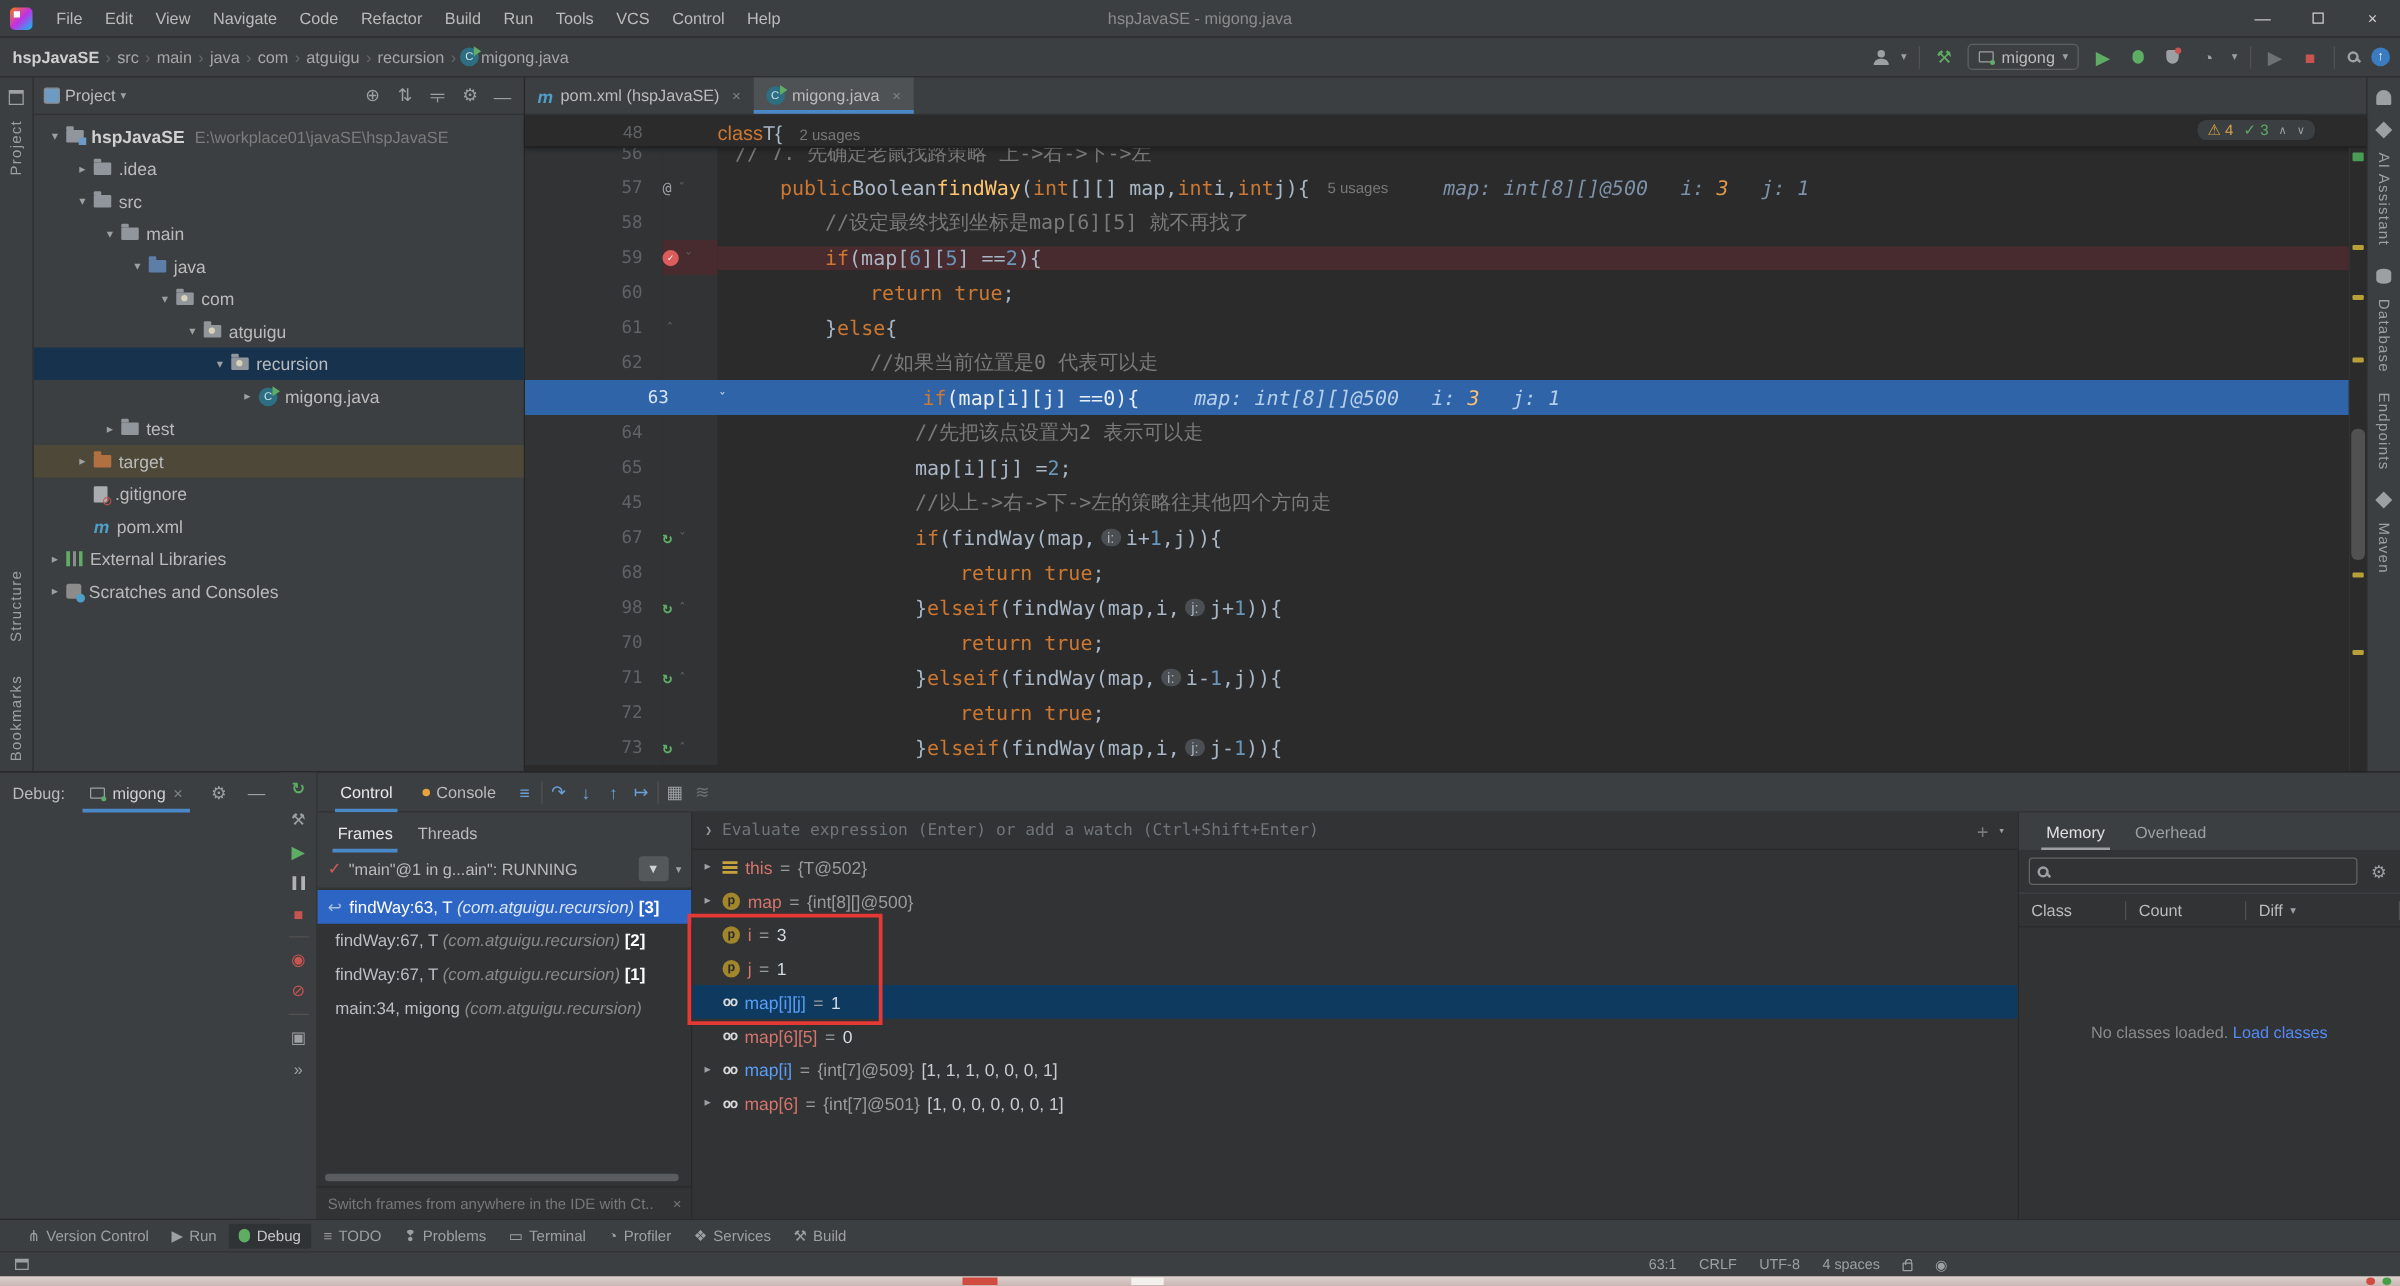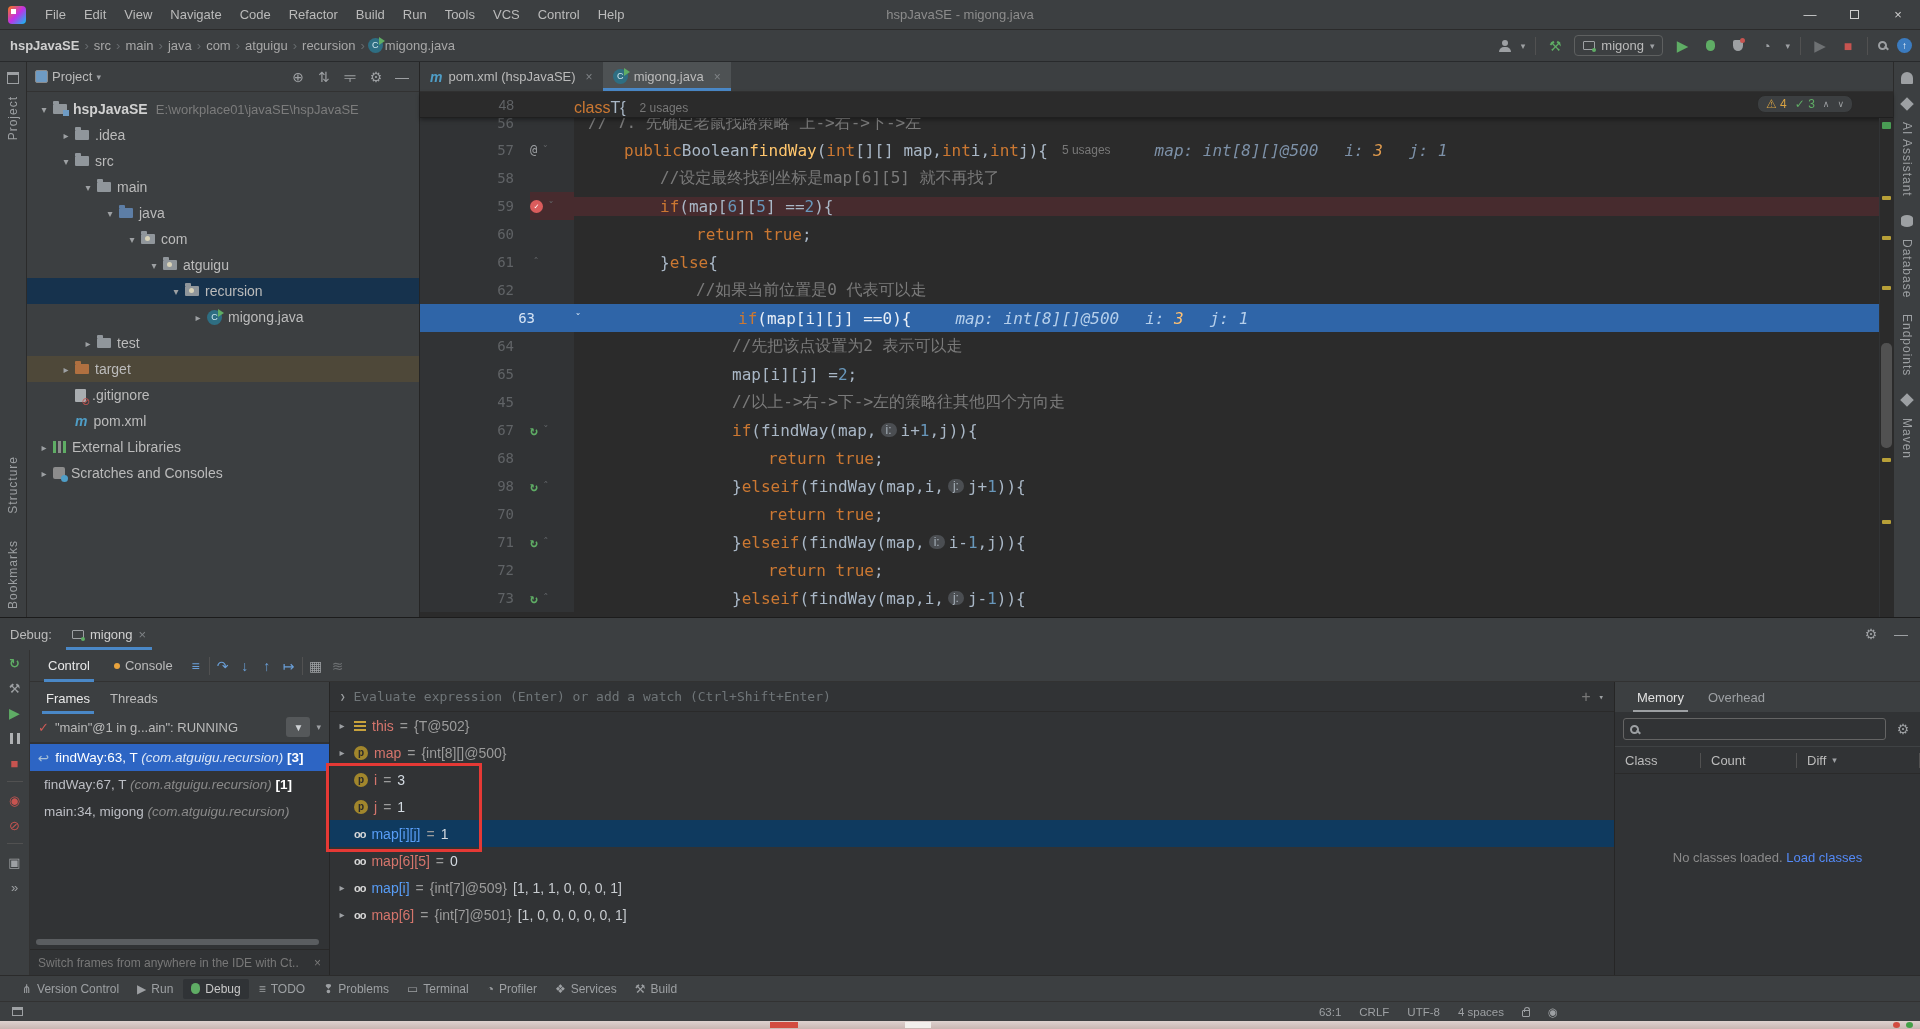--- a/index.html
+++ b/index.html
@@ -115,21 +115,21 @@
   .recico { color:#5fad65; font-weight:bold; font-size:13px; }
   .atico { color:#9da0a3; font-size:12px; }
   .fm { color:#606366; font-size:11px; width:12px; text-align:center; }
   .row-exec .fm { color:#cfe0f2; }
   .estripe { position:absolute; top:0; right:0; width:14px; bottom:0; background:#2b2b2b; border-left:1px solid #313335; z-index:4; }
   .emark { position:absolute; right:2px; width:9px; height:4px; border-radius:1px; background:#b8a038; }
   .emark.g { background:#499c54; height:7px; }
   .sthumb { position:absolute; right:1px; width:11px; border-radius:5px; background:rgba(170,170,170,.30); }
 
   
-  .debug { height:358px; background:#3c3f41; border-top:1px solid #1c1c1c; display:flex; flex-direction:column; }
+  .debug { height:358px; background:#3c3f41; border-top:1px solid #1c1c1c; display:flex; flex-direction:row; }
   .dbg-head { height:32px; display:flex; align-items:center; padding:0 10px; gap:14px; }
   .dbg-head .lbl { font-size:13px; color:#bbbbbb; }
   .dbg-tab { display:flex; align-items:center; gap:6px; height:32px; padding:0 6px; position:relative; font-size:13px; color:#d0d0d0; }
   .dbg-tab::after { content:""; position:absolute; left:0; right:0; bottom:0; height:3px; background:#4a88c7; }
   .dbg-head .ricons { margin-left:auto; display:flex; gap:12px; }
   .dbg-below { flex:1; display:flex; min-height:0; }
   .rail { width:30px; background:#3c3f41; border-right:1px solid #323232; display:flex; flex-direction:column; align-items:center; padding-top:4px; gap:7px; }
   .rail .ic { width:20px; height:18px; font-size:13px; }
   .rail .sep { width:16px; height:1px; background:#515151; margin:2px 0; }
   .pauseico { position:relative; width:10px; height:11px; }
@@ -710,20 +710,24 @@
               <span class="funnelbtn" data-interactable="true">▼</span>
               <span class="caret" data-interactable="false">▾</span>
             </div>
             <div class="flist" id="frames" data-interactable="false">
                 <div class="frow sel" data-interactable="true">
                   <span class="rarw" data-interactable="false">↩</span>
                   <span data-interactable="false"><span data-interactable="false">findWay:63, T </span><span class="pkg" data-interactable="false">(com.atguigu.recursion)</span><span class="badge" data-interactable="false"> [3]</span></span>
                 </div>
                 <div class="frow" data-interactable="true">
                   <span class="rarw" data-interactable="false"> </span>
+                  <span data-interactable="false"><span data-interactable="false">findWay:67, T </span><span class="pkg" data-interactable="false">(com.atguigu.recursion)</span><span class="badge" data-interactable="false"> [2]</span></span>
+                </div>
+                <div class="frow" data-interactable="true">
+                  <span class="rarw" data-interactable="false"> </span>
                   <span data-interactable="false"><span data-interactable="false">findWay:67, T </span><span class="pkg" data-interactable="false">(com.atguigu.recursion)</span><span class="badge" data-interactable="false"> [1]</span></span>
                 </div>
                 <div class="frow" data-interactable="true">
                   <span class="rarw" data-interactable="false"> </span>
                   <span data-interactable="false"><span data-interactable="false">main:34, migong </span><span class="pkg" data-interactable="false">(com.atguigu.recursion)</span></span>
                 </div>
               </div>
             <div class="fscroll" data-interactable="true"></div>
             <div class="fhint" data-interactable="false">
               <span style="overflow:hidden;text-overflow:ellipsis;white-space:nowrap;">Switch frames from anywhere in the IDE with Ct..</span>

